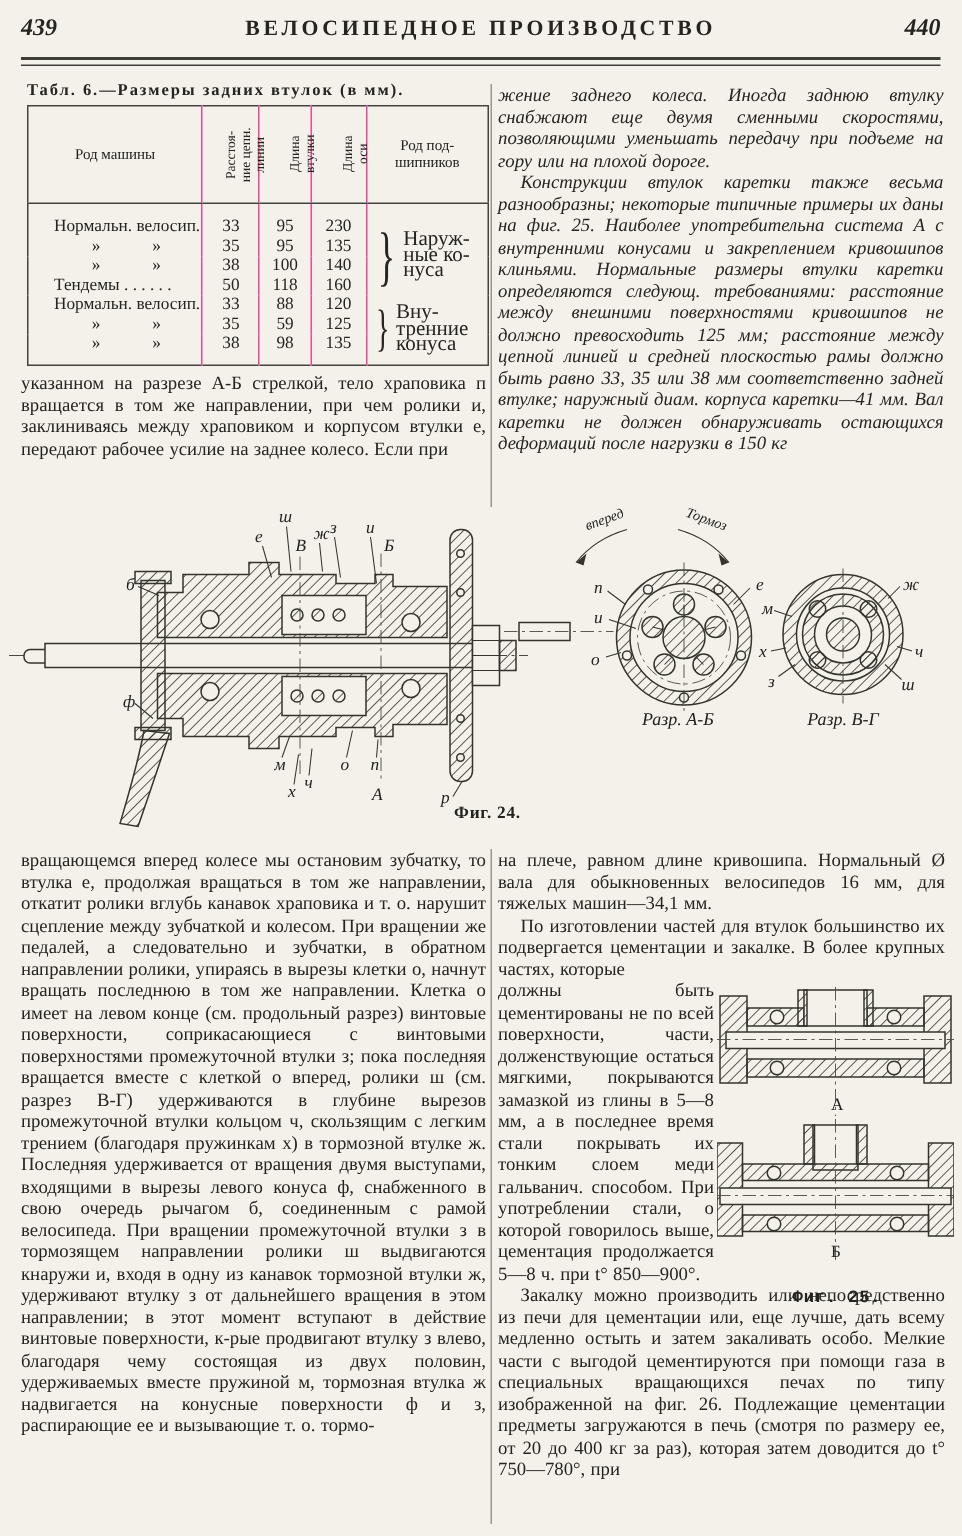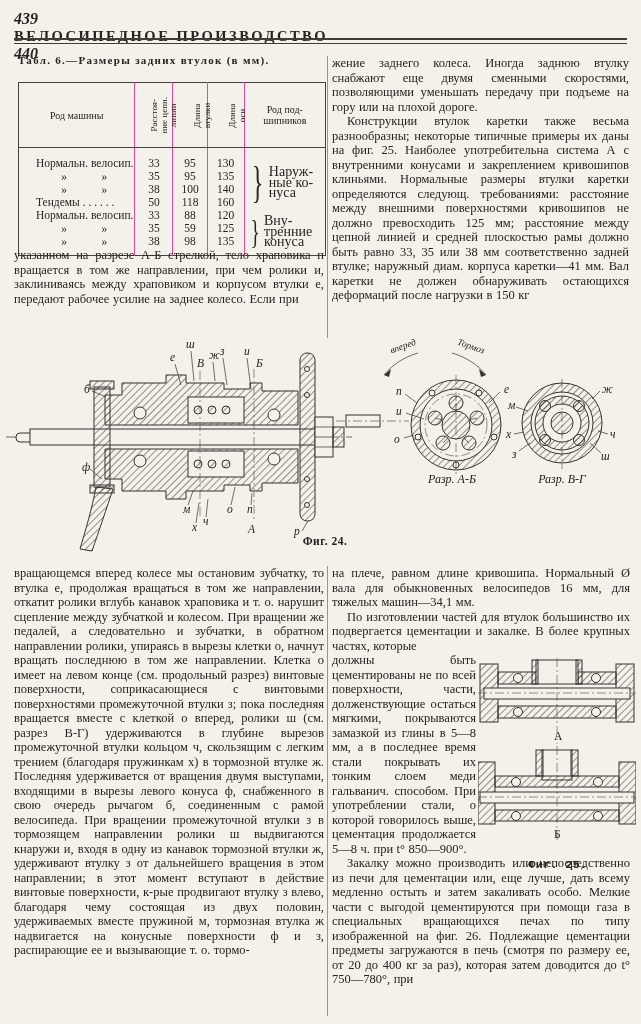--- a/index.html
+++ b/index.html
@@ -3,28 +3,28 @@
 <meta charset="utf-8">
 <style>
   html,body{margin:0;padding:0;}
   body{width:641px;height:1024px;position:relative;background:#f3f1ea;color:#26241e;
        font-family:"Liberation Serif",serif;overflow:hidden;}
   .abs{position:absolute;}
   p{margin:0;}
   .jtext{text-align:justify;font-size:12.5px;line-height:14.5px;word-spacing:0.4px;}
   .indent{text-indent:15px;}
   
-  .hdr{left:14px;top:10px;width:613px;display:flex;justify-content:space-between;align-items:baseline;flex-direction:column;}
+  .hdr{left:14px;top:10px;width:613px;display:flex;justify-content:space-between;align-items:baseline;}
   .pgnum{font-size:16px;font-weight:bold;font-style:italic;}
   .htitle{font-size:14.5px;font-weight:bold;letter-spacing:2.5px;}
   .hrule{left:14px;top:38px;width:613px;height:3px;border-top:2.5px solid #3e3d36;border-bottom:1px solid #3e3d36;}
   .vdiv{width:1px;background:#98968e;}
   
   .tblwrap{left:18px;top:54px;width:308px;}
-  .tbltitle{font-size:11px;font-weight:bold;letter-spacing:1.3px;white-space:nowrap;margin-bottom:16px;}
+  .tbltitle{font-size:11px;font-weight:bold;letter-spacing:1.3px;white-space:nowrap;margin-bottom:4px;}
   table.spec{border-collapse:collapse;width:100%;border:1.5px solid #45443c;table-layout:fixed;}
   .spec th,.spec td{border-left:1px solid #ec4899;font-weight:normal;}
   .spec th:first-child,.spec td.c0{border-left:none;}
   .spec thead th{border-bottom:1px solid #45443c;height:62px;font-size:10px;line-height:11px;
                  white-space:pre-line;text-align:center;vertical-align:middle;}
   .vrot{display:inline-block;transform:rotate(-90deg);width:56px;font-size:9px;line-height:9.5px;
         white-space:pre-line;text-align:center;}
   .spec td{font-size:11.5px;line-height:13px;padding:0 2px;text-align:center;vertical-align:middle;}
   .spec td.c0{text-align:left;padding-left:17px;white-space:pre;overflow:hidden;}
   .spec td.ditto{text-align:center;white-space:pre;}
@@ -85,21 +85,21 @@
 оси</span></th>
         <th>Род под-
 шипников</th>
       </tr>
     </thead>
     <tbody>
       <tr class="first">
         <td class="c0">Нормальн. велосип.</td>
         <td>33</td>
         <td>95</td>
-        <td>130</td>
+        <td>230</td>
         <td class="grp" rowspan="4">
           <div class="grpin">
               <span class="brace b4"></span>
               <span class="grplbl">Наруж-
 ные ко-
 нуса</span>
             </div>
         </td>
       </tr>
       <tr>
@@ -147,21 +147,21 @@
         <td>135</td>
       </tr>
     </tbody>
   </table>
 </div>
 
 <div class="abs" style="left:14px;top:248px;width:310px;">
   <p class="jtext">указанном на разрезе А-Б стрелкой, тело храповика п вращается в том же направлении, при чем ролики и, заклиниваясь между храповиком и корпусом втулки е, передают рабочее усилие на заднее колесо. Если при</p>
 </div>
 
-<div class="abs" style="left:332px;top:56px;width:297px;">
+<div class="abs" style="left:332px;top:56px;width:297px;font-style:italic;">
   <p class="jtext">жение заднего колеса. Иногда заднюю втулку снабжают еще двумя сменными скоростями, позволяющими уменьшать передачу при подъеме на гору или на плохой дороге.</p>
   <p class="jtext indent">Конструкции втулок каретки также весьма разнообразны; некоторые типичные примеры их даны на фиг. 25. Наиболее употребительна система А с внутренними конусами и закреплением кривошипов клиньями. Нормальные размеры втулки каретки определяются следующ. требованиями: расстояние между внешними поверхностями кривошипов не должно превосходить 125 мм; расстояние между цепной линией и средней плоскостью рамы должно быть равно 33, 35 или 38 мм соответственно задней втулке; наружный диам. корпуса каретки—41 мм. Вал каретки не должен обнаруживать остающихся деформаций после нагрузки в 150 кг</p>
 </div>
 
 <div class="abs" style="left:0;top:337px;width:641px;height:225px;">
 <svg viewBox="0 0 641 225" width="641" height="225">
   <defs>
     <pattern id="h1" patternUnits="userSpaceOnUse" width="5" height="5" patternTransform="rotate(45)">
       <line x1="0" y1="0" x2="0" y2="5" stroke="#3c3b33" stroke-width="1.1"></line>
     </pattern>

